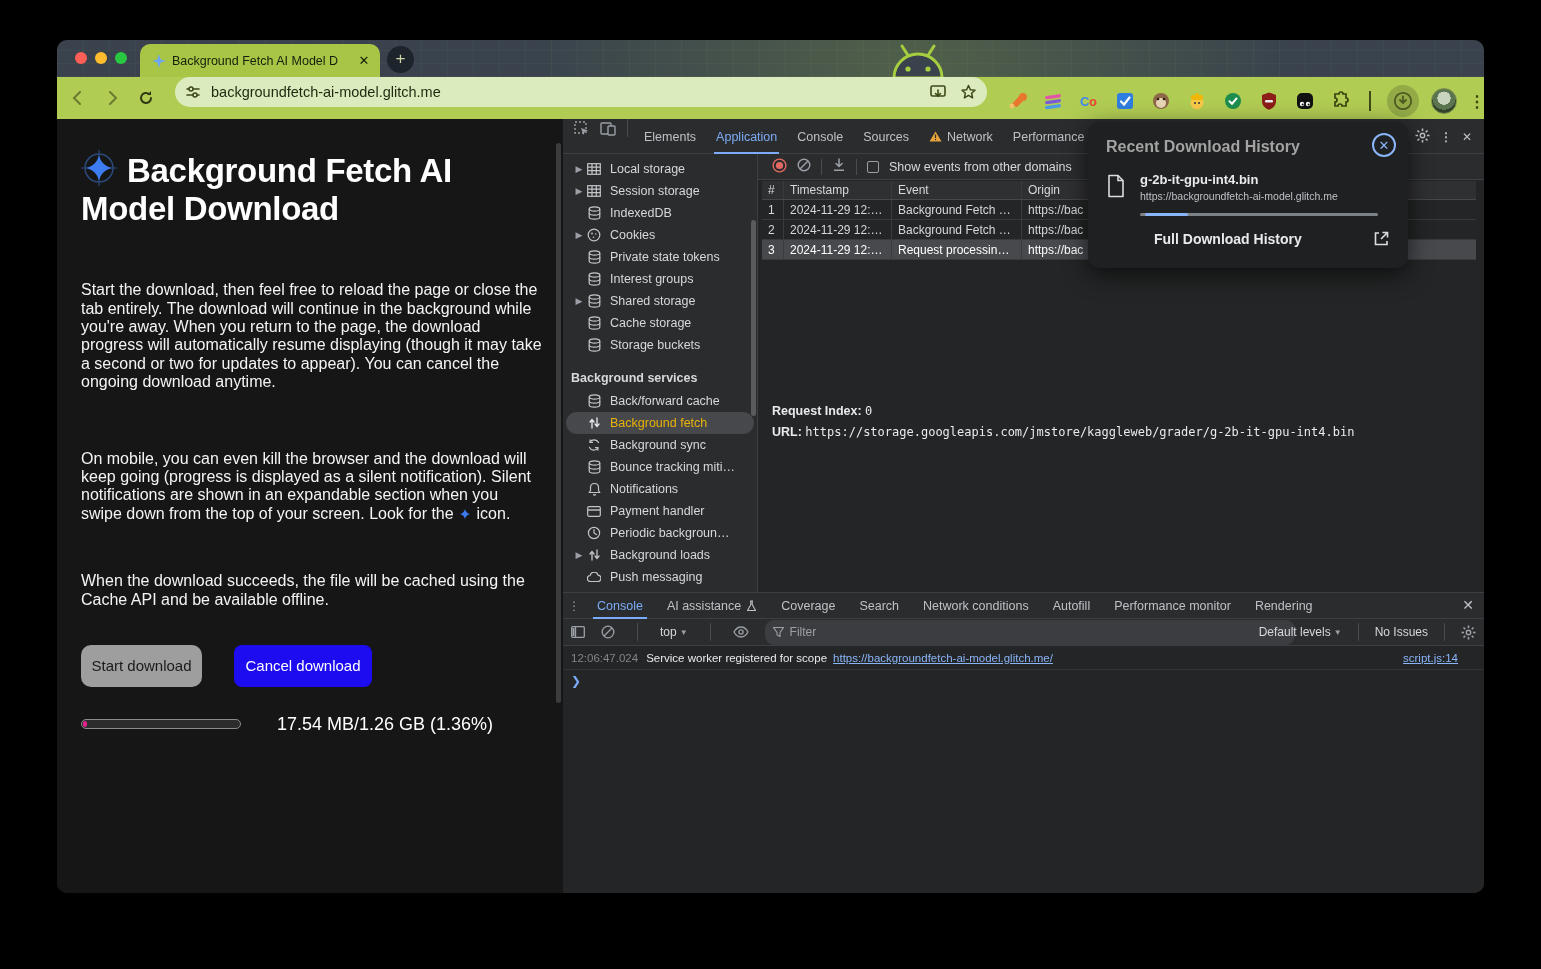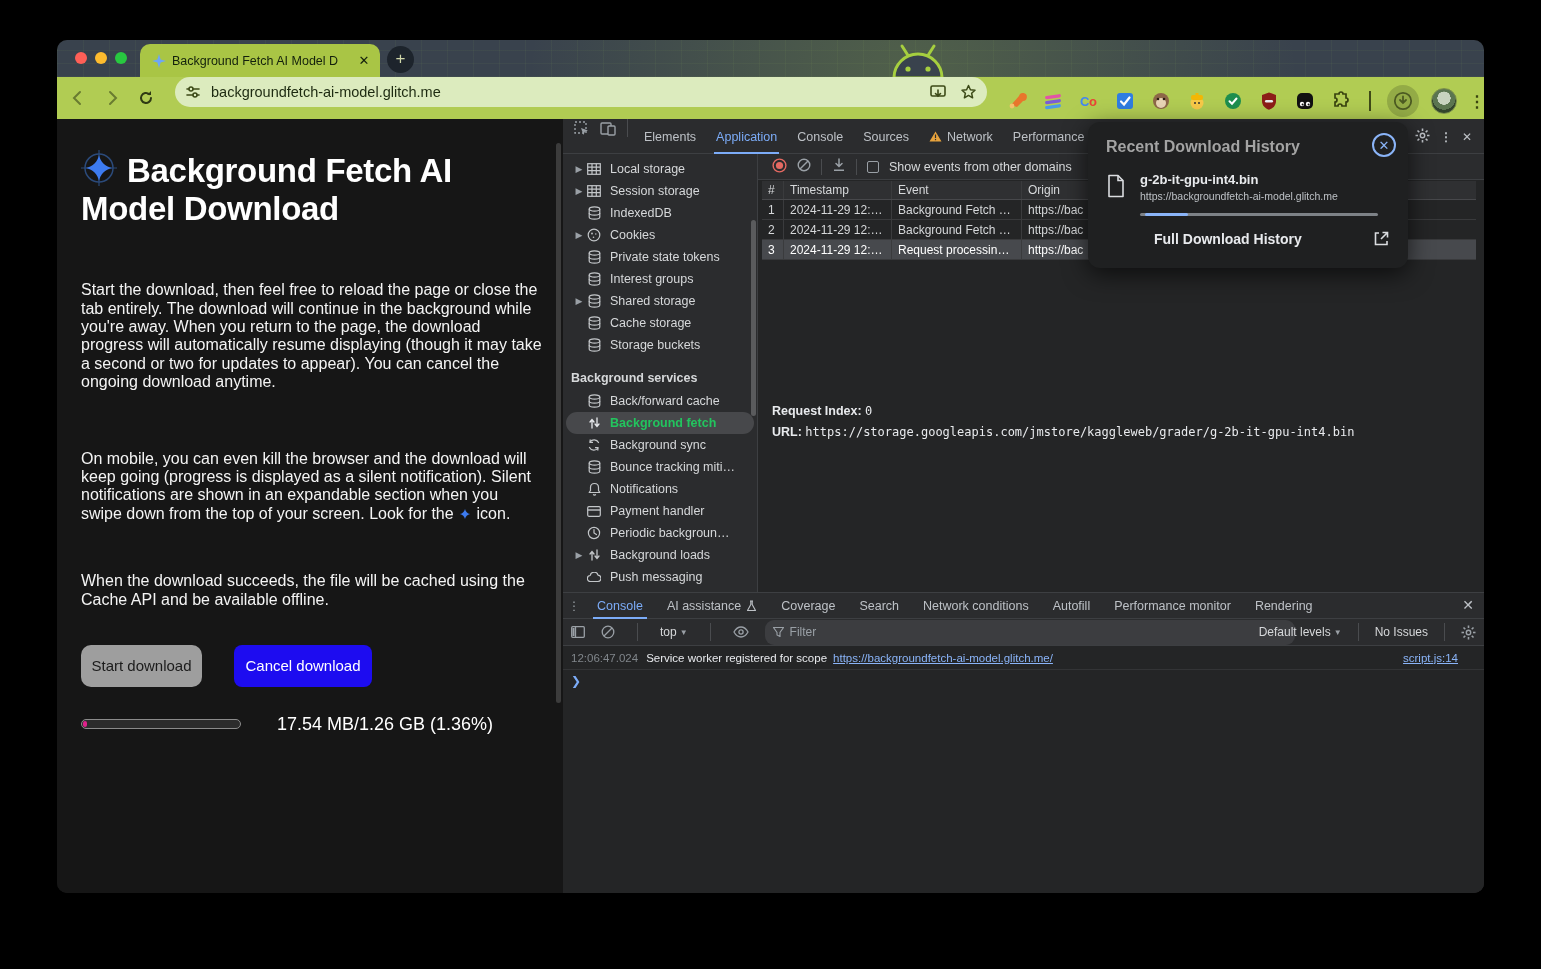--- a/index.html
+++ b/index.html
@@ -65,21 +65,21 @@
   .dt-tab.sel{color:#7cacf8;}
   .dt-tab.sel::after{content:"";position:absolute;left:8px;right:8px;bottom:0;height:2px;background:#7cacf8;}
   .dt-right{position:absolute;right:0;top:0;height:35px;display:flex;align-items:center;gap:10px;padding-right:12px;color:#bdc1c6;}
 
   .dt-main{position:absolute;left:0;top:35px;right:0;height:438px;display:flex;}
   .dt-side{position:relative;width:195px;background:#2b2c2e;border-right:1px solid #3d3f42;padding-top:4px;overflow:hidden;}
   .srow{height:22px;display:flex;align-items:center;padding-left:6px;color:#d6d8da;font-size:12.5px;white-space:nowrap;position:relative;margin:0 3px;border-radius:12px;}
   .srow .arr{width:14px;font-size:9px;color:#9aa0a6;text-align:center;flex:none;}
   .srow .noarr{width:14px;flex:none;}
   .srow .sic{width:16px;height:16px;margin-right:8px;flex:none;display:flex;align-items:center;justify-content:center;color:#c3c6c9;}
-  .srow.sel{background:#47484b;color:#22c55e;font-weight:bold;}
+  .srow.sel{background:#47484b;color:#eab308;}
   .shead{height:24px;display:flex;align-items:center;padding-left:8px;font-weight:bold;color:#d6d8da;font-size:12.5px;margin-top:10px;}
   .sidescroll{position:absolute;right:1px;top:66px;width:5px;height:196px;border-radius:3px;background:#5a5b5d;}
 
   .dt-panel{position:relative;flex:1;background:#242526;}
   .ptool{height:26px;display:flex;align-items:center;gap:10px;padding-left:14px;border-bottom:1px solid #3d3f42;background:#2b2c2e;}
   .ptool .vline{width:1px;height:16px;background:#4a4c4f;}
   .chk{width:12px;height:12px;border:1px solid #9aa0a6;border-radius:2px;}
   .ptool .lbl{color:#d6d8da;font-size:12.5px;}
   .tbl{position:absolute;left:4px;right:8px;top:27px;}
   .trow{display:flex;height:20px;align-items:center;border-bottom:1px solid #393a3c;background:#242526;}

